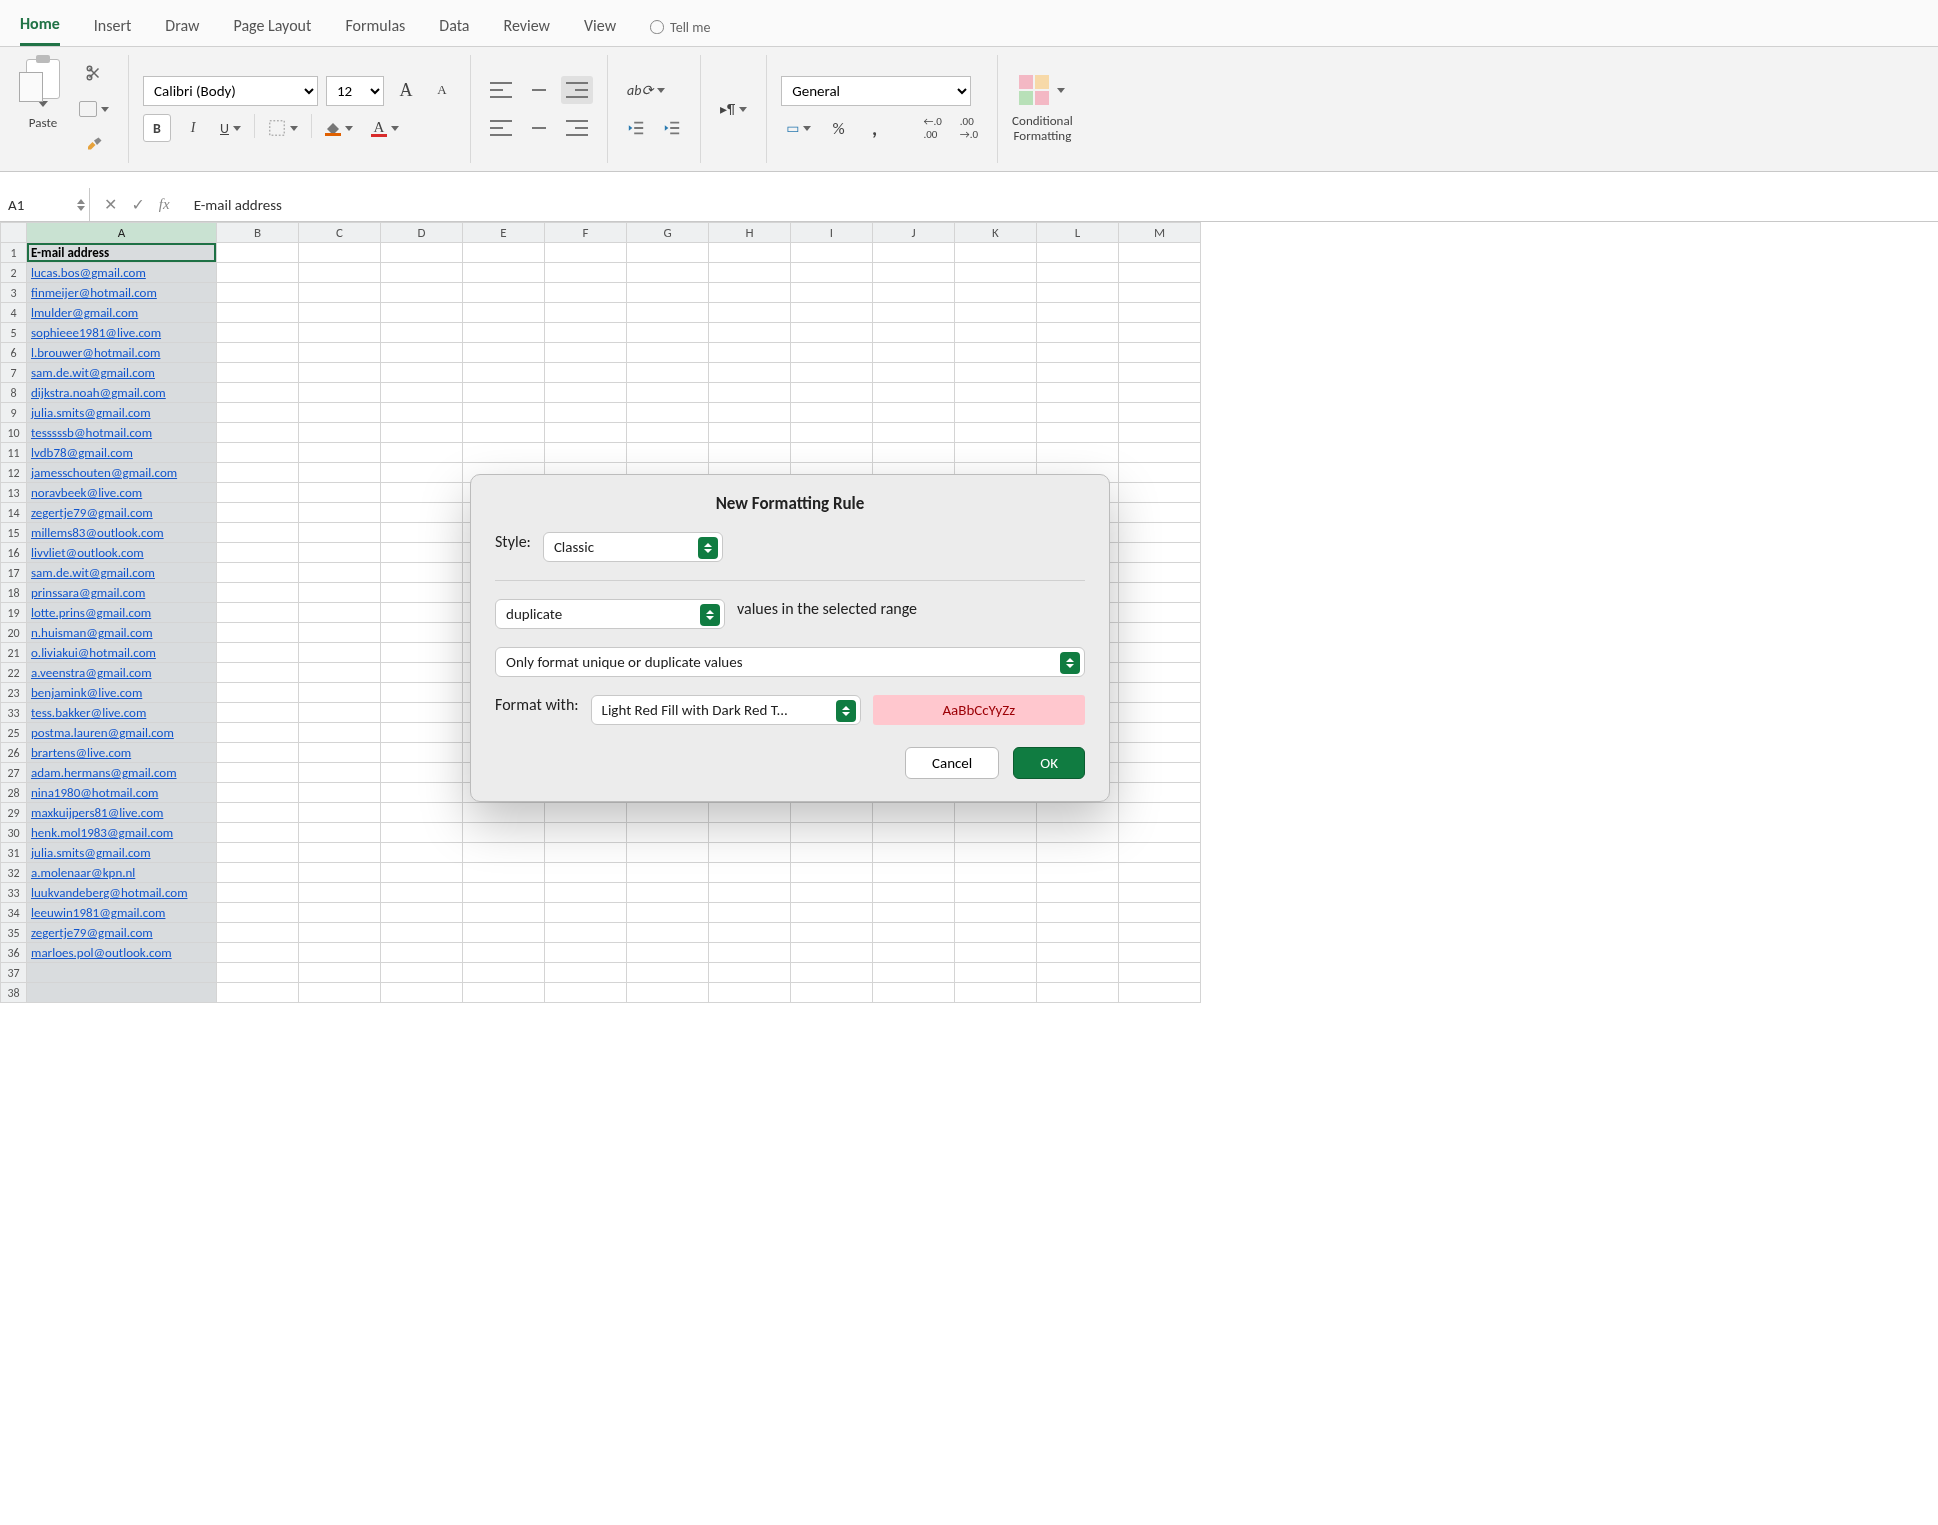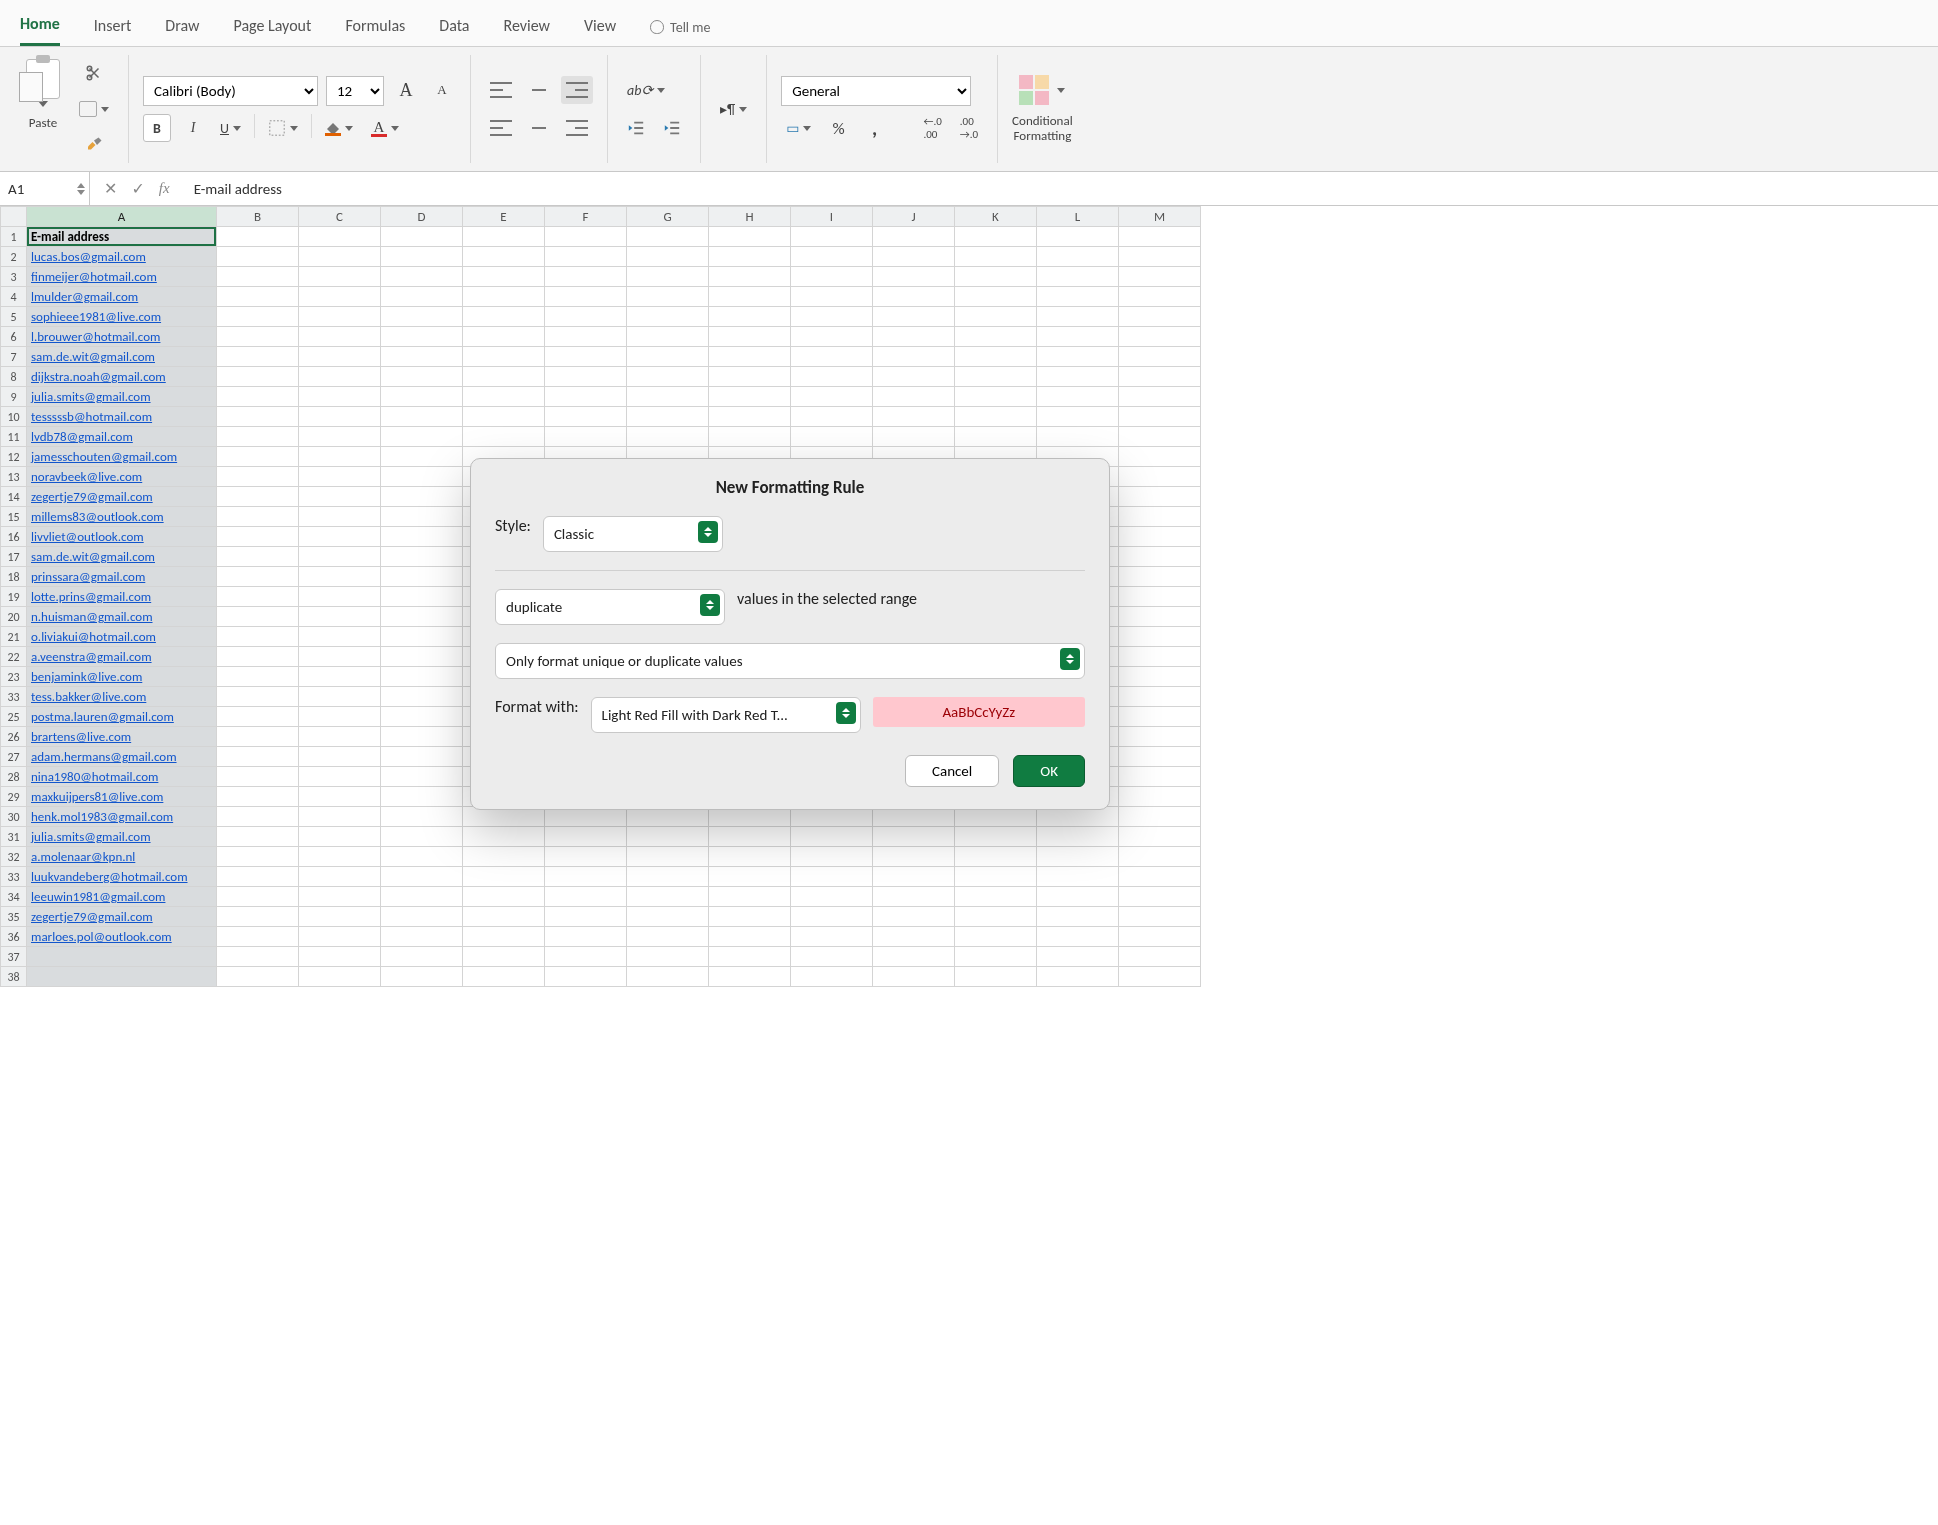--- a/index.html
+++ b/index.html
@@ -47,21 +47,21 @@
 .merge-ic { width: 20px; height: 14px; border: 1.5px solid #2a7ab0; position: relative; }
 
 
 .condfmt-grid { width: 30px; height: 30px; display: grid; grid-template-columns: 1fr 1fr; grid-template-rows: 1fr 1fr; gap: 2px; margin: 0 auto; }
 .condfmt-grid div { background: #f3b8c4; }
 .condfmt-grid div:nth-child(2){background:#f7d9a8}
 .condfmt-grid div:nth-child(3){background:#b8e0b8}
 .condfmt-grid div:nth-child(4){background:#f3b8c4}
 
 
-.fbar { display: flex; align-items: center; border-bottom: 1px solid #c8c8c8; background: #fff; height: 34px; }
+.fbar { display: flex; align-items: center; border-bottom: 1px solid #c8c8c8; background: #fff; height: 34px; margin-top: 16px; }
 .namebox { width: 90px; border-right: 1px solid #c8c8c8; height: 100%; display: flex; align-items: center; padding: 0 8px; font-size: 15px; position: relative; }
 .namebox .stepper { position: absolute; right: 4px; display: flex; flex-direction: column; }
 .stepper span { width: 0; height: 0; border-left: 4px solid transparent; border-right: 4px solid transparent; cursor: pointer; }
 .stepper .up { border-bottom: 5px solid #888; margin-bottom: 2px; }
 .stepper .dn { border-top: 5px solid #888; }
 .fbar-btns { display: flex; align-items: center; gap: 14px; padding: 0 14px; color: #888; }
 .fx { font-style: italic; font-family: Georgia, serif; font-size: 15px; }
 .formula-in { flex: 1; padding: 0 10px; font-size: 15px; }
 
 
@@ -78,21 +78,21 @@
 .sel-col td:first-of-type { background: #d9dcde; }
 .link { color: #1155cc; text-decoration: underline; cursor: pointer; }
 .hdr-cell { font-weight: 700; color: #000; text-decoration: none; }
 .sel-outline { box-shadow: inset 0 0 0 2px #1e7145; }
 
 
 .dialog { position: absolute; left: 470px; top: 252px; width: 640px; background: #ececec; border: 1px solid #bcbcbc; border-radius: 10px; box-shadow: 0 20px 50px rgba(0,0,0,0.25); padding: 18px 24px 22px 24px; }
 .dialog h3 { text-align: center; font-size: 17px; font-weight: 700; color: #222; }
 .dlg-row { display: flex; gap: 12px; margin-top: 18px; font-size: 16px; color: #222; }
 .dlg-hr { border: none; border-top: 1px solid #d0d0d0; margin: 18px 0 0 0; }
-.mac-select { position: relative; background: #fff; border: 1px solid #c8c8c8; border-radius: 6px; height: 36px; display: flex; align-items: center; padding: 0 30px 0 10px; font-size: 15px; cursor: pointer; }
+.mac-select { position: relative; background: #fff; border: 1px solid #c8c8c8; border-radius: 6px; height: 30px; display: flex; align-items: center; padding: 0 30px 0 10px; font-size: 15px; cursor: pointer; }
 .mac-stepper { position: absolute; right: 4px; top: 4px; width: 20px; height: 22px; background: #107c41; border-radius: 4px; display: flex; flex-direction: column; align-items: center; justify-content: center; gap: 2px; }
 .mac-stepper span { width: 0; height: 0; border-left: 4px solid transparent; border-right: 4px solid transparent; }
 .mac-stepper .u { border-bottom: 4px solid #fff; }
 .mac-stepper .d { border-top: 4px solid #fff; }
 .preview { flex: 1; height: 30px; background: #ffc7ce; color: #9c0006; display: flex; align-items: center; justify-content: center; font-size: 15px; border-radius: 3px; }
 .dlg-buttons { display: flex; justify-content: flex-end; gap: 14px; margin-top: 22px; }
 .dlg-btn { height: 32px; padding: 0 26px; border-radius: 6px; font-size: 15px; cursor: pointer; border: 1px solid #bbb; background: #fff; }
 .dlg-btn.primary { background: #107c41; color: #fff; border-color: #0b5c30; }
 </style>
 </head>

